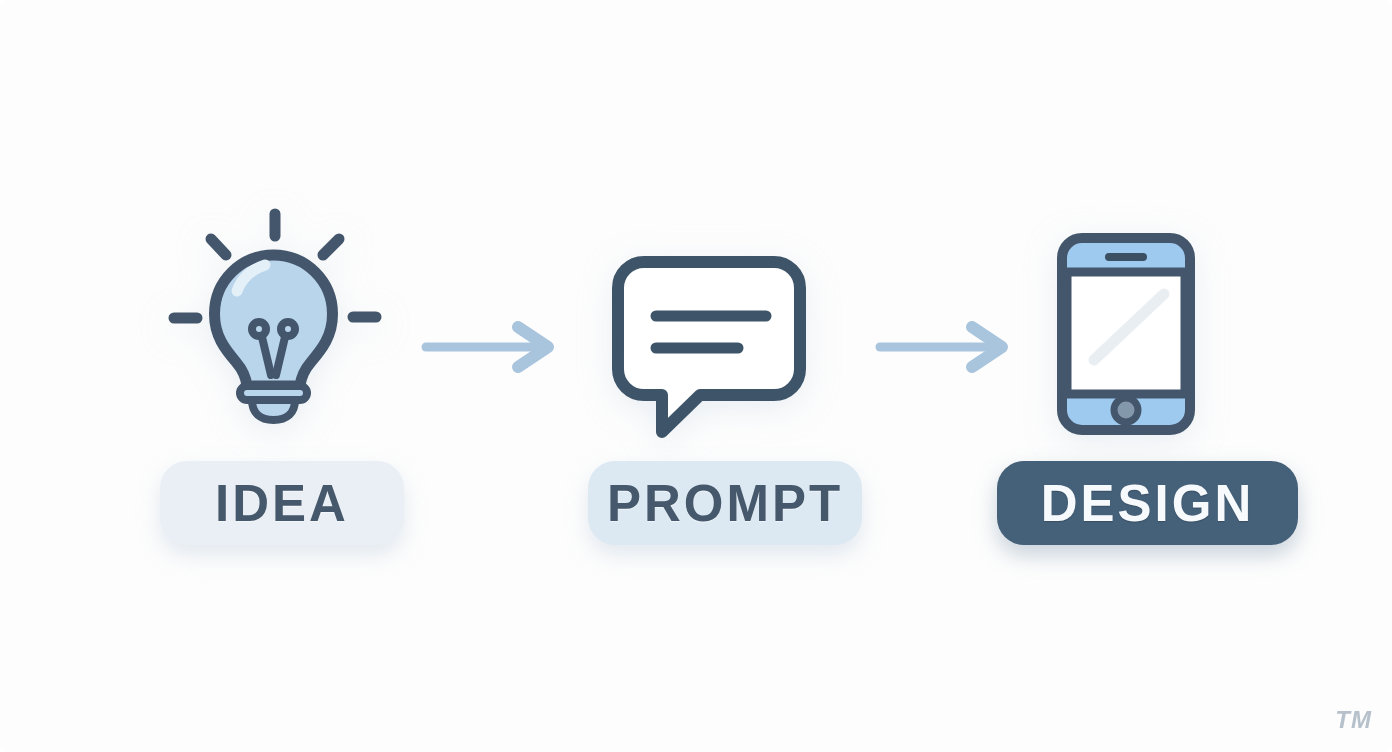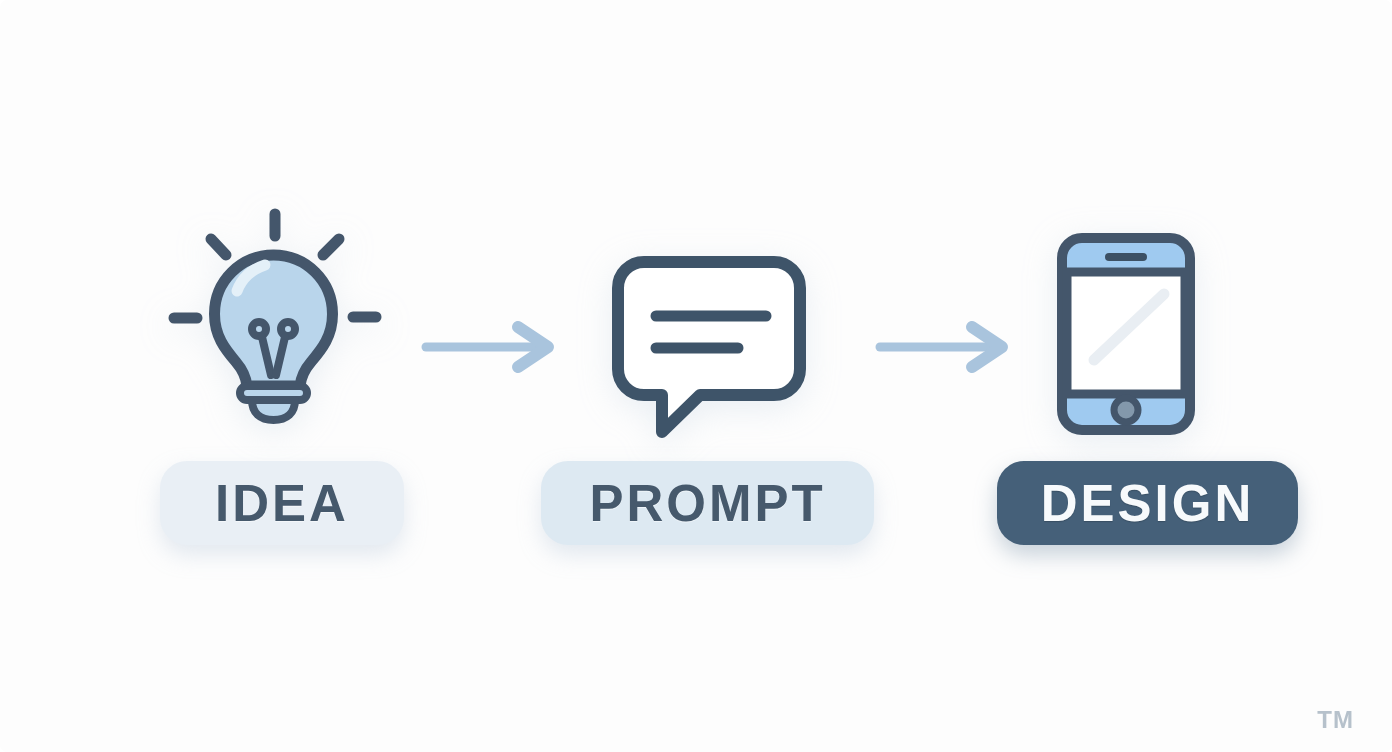--- a/index.html
+++ b/index.html
@@ -28,21 +28,21 @@
     display: flex;
     align-items: center;
     justify-content: center;
   }
   .pill-light-1 {
     left: 160px; width: 244px;
     background: #e9eff5;
     box-shadow: 0 10px 22px rgba(178,196,214,0.35);
   }
   .pill-light-2 {
-    left: 541px; width: 333px;
+    left: 588px; width: 274px;
     background: #dde9f2;
     box-shadow: 0 10px 22px rgba(178,196,214,0.35);
     text-align: right;
   }
   .pill-dark {
     left: 997px; width: 301px;
     background: #456079;
     box-shadow: 0 10px 22px rgba(120,145,168,0.40);
   }
   .pill-label {
@@ -51,25 +51,26 @@
     letter-spacing: 3px;
     color: #46596c;
     text-shadow: 0 1px 0 rgba(255,255,255,0.5);
   }
   .pill-dark .pill-label {
     color: #f7fafc;
     text-shadow: 0 1px 1px rgba(40,58,74,0.45);
   }
   .watermark {
     position: absolute;
-    right: 38px; bottom: 18px;
+    right: 20px; bottom: 18px;
     font-size: 24px;
     font-weight: bold;
     letter-spacing: 1px;
     color: #b6c1cb;
+    font-style: italic;
   }
 </style>
 </head>
 <body>
 
 <div class="canvas">
 
   <svg class="icon-svg" style="left:160px; top:205px;" width="230" height="235" viewBox="0 0 230 235">
 
     <g stroke="#44566b" stroke-width="11" stroke-linecap="round" fill="none">

